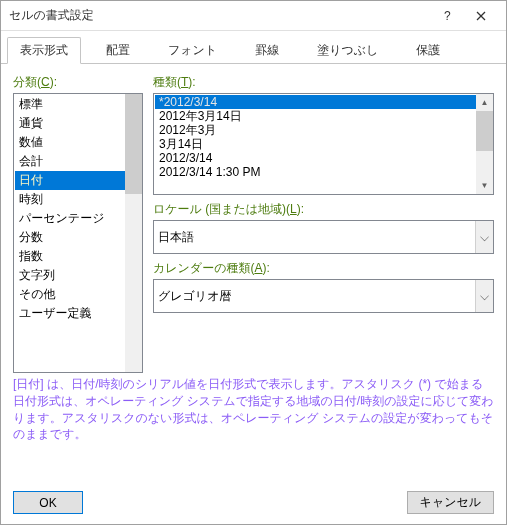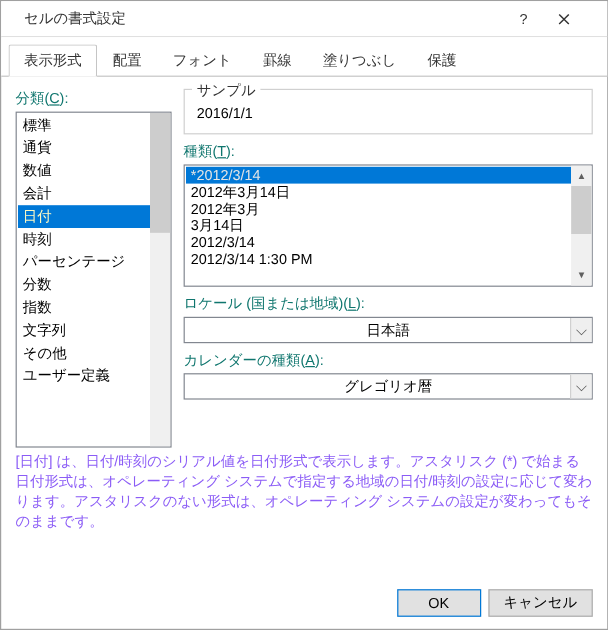--- a/index.html
+++ b/index.html
@@ -1,31 +1,31 @@
 <!DOCTYPE html>
 <html><head>
 <meta charset="utf-8">
 <style>
   * { box-sizing: border-box; font-family: "Meiryo UI", "Yu Gothic UI", sans-serif; font-size: 12px; }
   body { margin: 0; background: #fff; }
   .window { width: 507px; height: 525px; border: 1px solid #a0a0a0; background: #fff; display: flex; flex-direction: column; }
-  .titlebar { height: 30px; background: #fff; display: flex; align-items: center; padding: 0 19px; border-bottom: 1px solid #e0e0e0; }
+  .titlebar { height: 30px; background: #fff; display: flex; align-items: center; padding: 0 8px; border-bottom: 1px solid #e0e0e0; }
   .titlebar-title { flex: 1; color: #333; }
   .titlebar-buttons { display: flex; gap: 0; }
   .titlebar-btn { width: 34px; height: 24px; display: flex; align-items: center; justify-content: center; color: #333; cursor: pointer; }
   .titlebar-btn svg { width: 10px; height: 10px; }
 
-  .tabrow { display: flex; padding: 6px 6px 0 6px; background: #fff; border-bottom: 1px solid #c5c5c5; position: relative; }
+  .tabrow { display: flex; padding: 6px 6px 0 6px; background: #fff; border-bottom: 1px solid #c5c5c5; position: relative; gap: 12px; }
   .tab { padding: 4px 12px; border: 1px solid transparent; cursor: pointer; color: #333; margin-bottom: -1px; }
   .tab.active { border: 1px solid #c5c5c5; border-bottom: 1px solid #fff; background: #fff; border-radius: 2px 2px 0 0; }
 
   .body { flex: 1; padding: 10px 12px; display: flex; flex-direction: column; }
   .upper { display: flex; gap: 10px; }
   .left { width: 130px; display: flex; flex-direction: column; }
-  .label { margin-bottom: 2px; color: #0f766e; }
+  .label { margin-bottom: 2px; color: #4d7c0f; }
   .category-list { flex: 1; border: 1px solid #828790; min-height: 280px; background: #fff; overflow: hidden; position: relative; }
   .category-list .scrollbar { position: absolute; right: 0; top: 0; bottom: 0; width: 17px; background: #f0f0f0; }
   .category-list .scrollbar .thumb { background: #cdcdcd; width: 100%; height: 100px; }
   .category-list ul { list-style: none; margin: 0; padding: 1px; }
   .category-list li { padding: 1px 4px; cursor: pointer; }
   .category-list li.selected { background: #0078d7; color: #fef9c3; }
 
   .right { flex: 1; display: flex; flex-direction: column; }
   .group { border: 1px solid #d0d0d0; padding: 6px 8px 8px 8px; margin-bottom: 6px; position: relative; }
   .group-legend { position: absolute; top: -8px; left: 6px; background: #fff; padding: 0 4px; font-size: 12px; color: #333; }
@@ -33,26 +33,26 @@
 
   .type-list { border: 1px solid #828790; height: 102px; background: #fff; position: relative; overflow: hidden; }
   .type-list .scrollbar { position: absolute; right: 0; top: 0; bottom: 0; width: 17px; background: #f0f0f0; display:flex; flex-direction:column; }
   .type-list .scrollbar .arrow { height: 17px; background: #f0f0f0; display:flex; align-items:center; justify-content:center; color:#606060; font-size:8px;}
   .type-list .scrollbar .track { flex: 1; background: #f0f0f0; position: relative; }
   .type-list .scrollbar .thumb { background: #cdcdcd; width: 100%; height: 40px; position:absolute; top:0; }
   .type-list ul { list-style: none; margin: 0; padding: 1px 17px 1px 1px; }
   .type-list li { padding: 0 4px; cursor: pointer; line-height: 14px; }
   .type-list li.selected { background: #0078d7; color: #e5e5e5; }
 
-  .combo { border: 1px solid #828790; height: 22px; display: flex; align-items: center; padding: 0 4px; background: #fff; position: relative; cursor: pointer; margin-bottom: 6px; justify-content: center;}
+  .combo { border: 1px solid #828790; height: 34px; display: flex; align-items: center; padding: 0 4px; background: #fff; position: relative; cursor: pointer; margin-bottom: 6px;}
   .combo .chev { position: absolute; right: 0; top: 0; bottom: 0; width: 18px; display:flex; align-items:center; justify-content:center; color:#555; border-left: 1px solid #d0d0d0; background: #efefef;}
 
   .desc { margin-top: 3px; color: #8b5cf6; line-height: 1.4; }
 
-  .footer { padding: 10px 12px; display: flex; justify-content: flex-end; gap: 6px; border-top: 0; }
+  .footer { padding: 10px 12px; display: flex; justify-content: space-between; gap: 6px; border-top: 0; }
   .btn { min-width: 70px; height: 23px; border: 1px solid #adadad; background: #e1e1e1; cursor: pointer; padding: 0 12px; }
   .btn.default { border: 1px solid #0078d7; background: #e1e1e1; }
 
   .underline { text-decoration: underline; }
 </style>
 </head>
 <body>
 
 <div class="window">
   <div class="titlebar">
@@ -100,24 +100,20 @@
             <li>その他</li>
             <li>ユーザー定義</li>
           </ul>
           <div class="scrollbar">
               <div class="thumb"></div>
             </div>
         </div>
       </div>
 
       <div class="right">
-        <div class="group">
-          <div class="group-legend">サンプル</div>
-          <div class="sample-val">2016/1/1</div>
-        </div>
 
         <div class="label">種類(<span class="underline">T</span>):</div>
         <div class="type-list">
           <ul>
             <li class="selected">*2012/3/14</li>
             <li>2012年3月14日</li>
             <li>2012年3月</li>
             <li>3月14日</li>
             <li>2012/3/14</li>
             <li>2012/3/14 1:30 PM</li>

